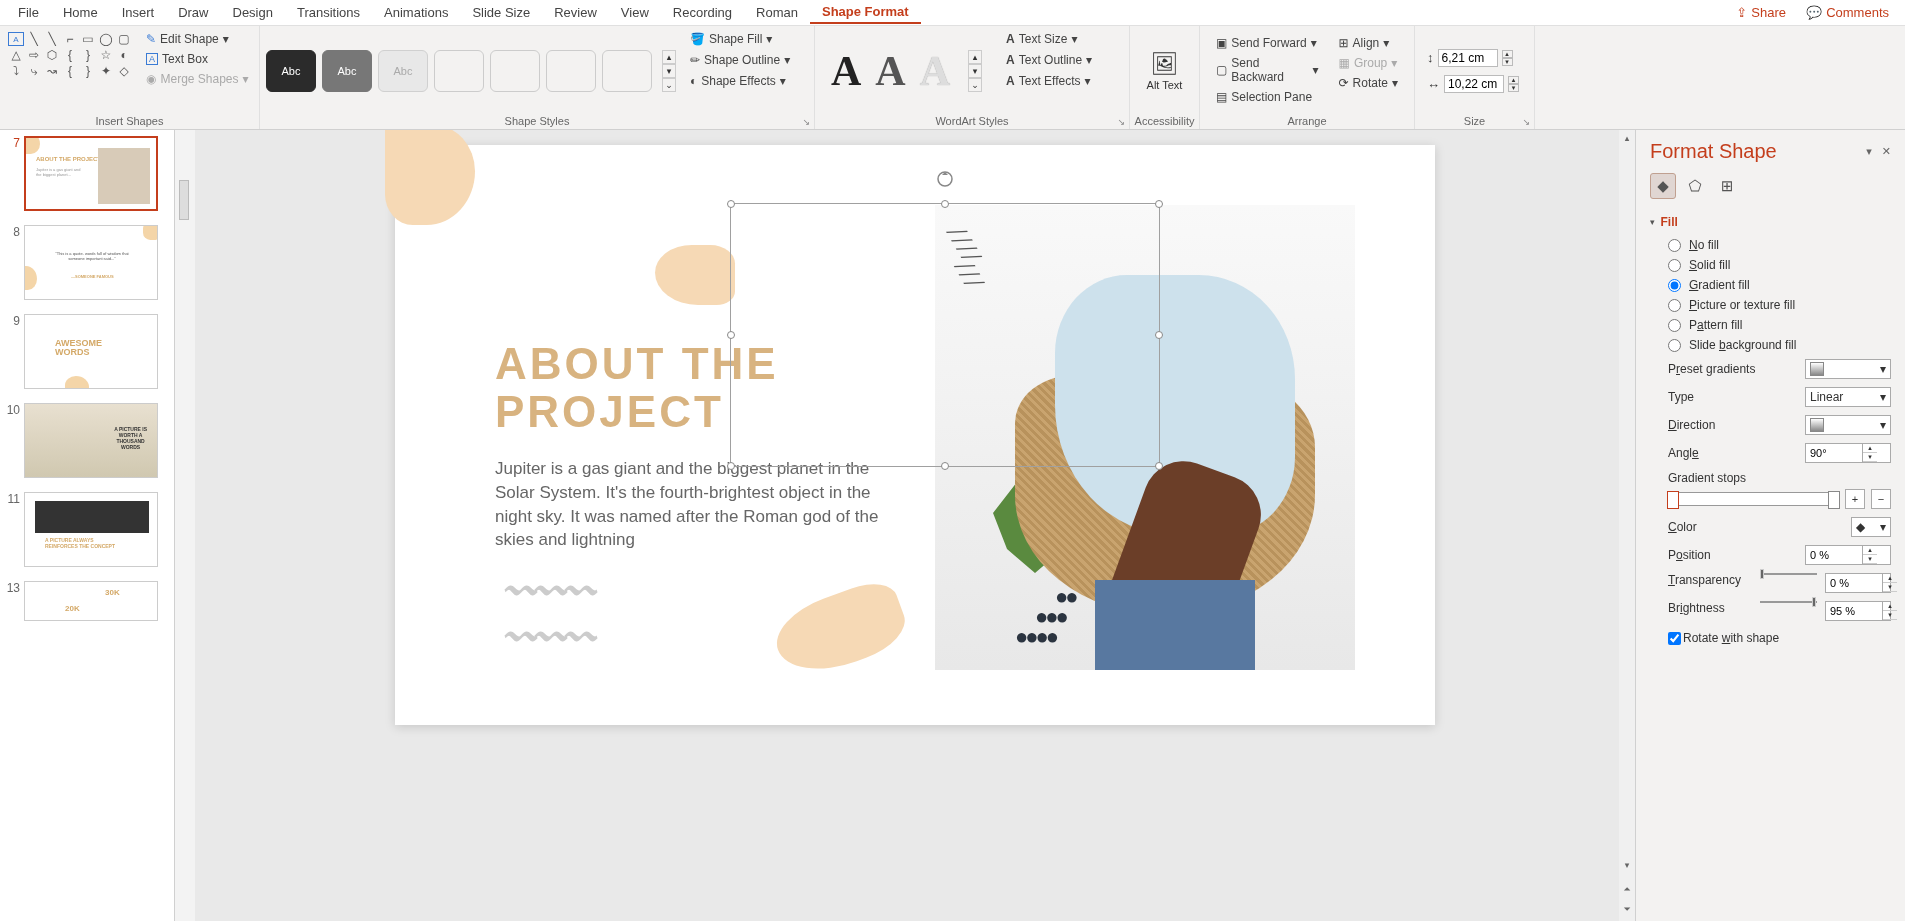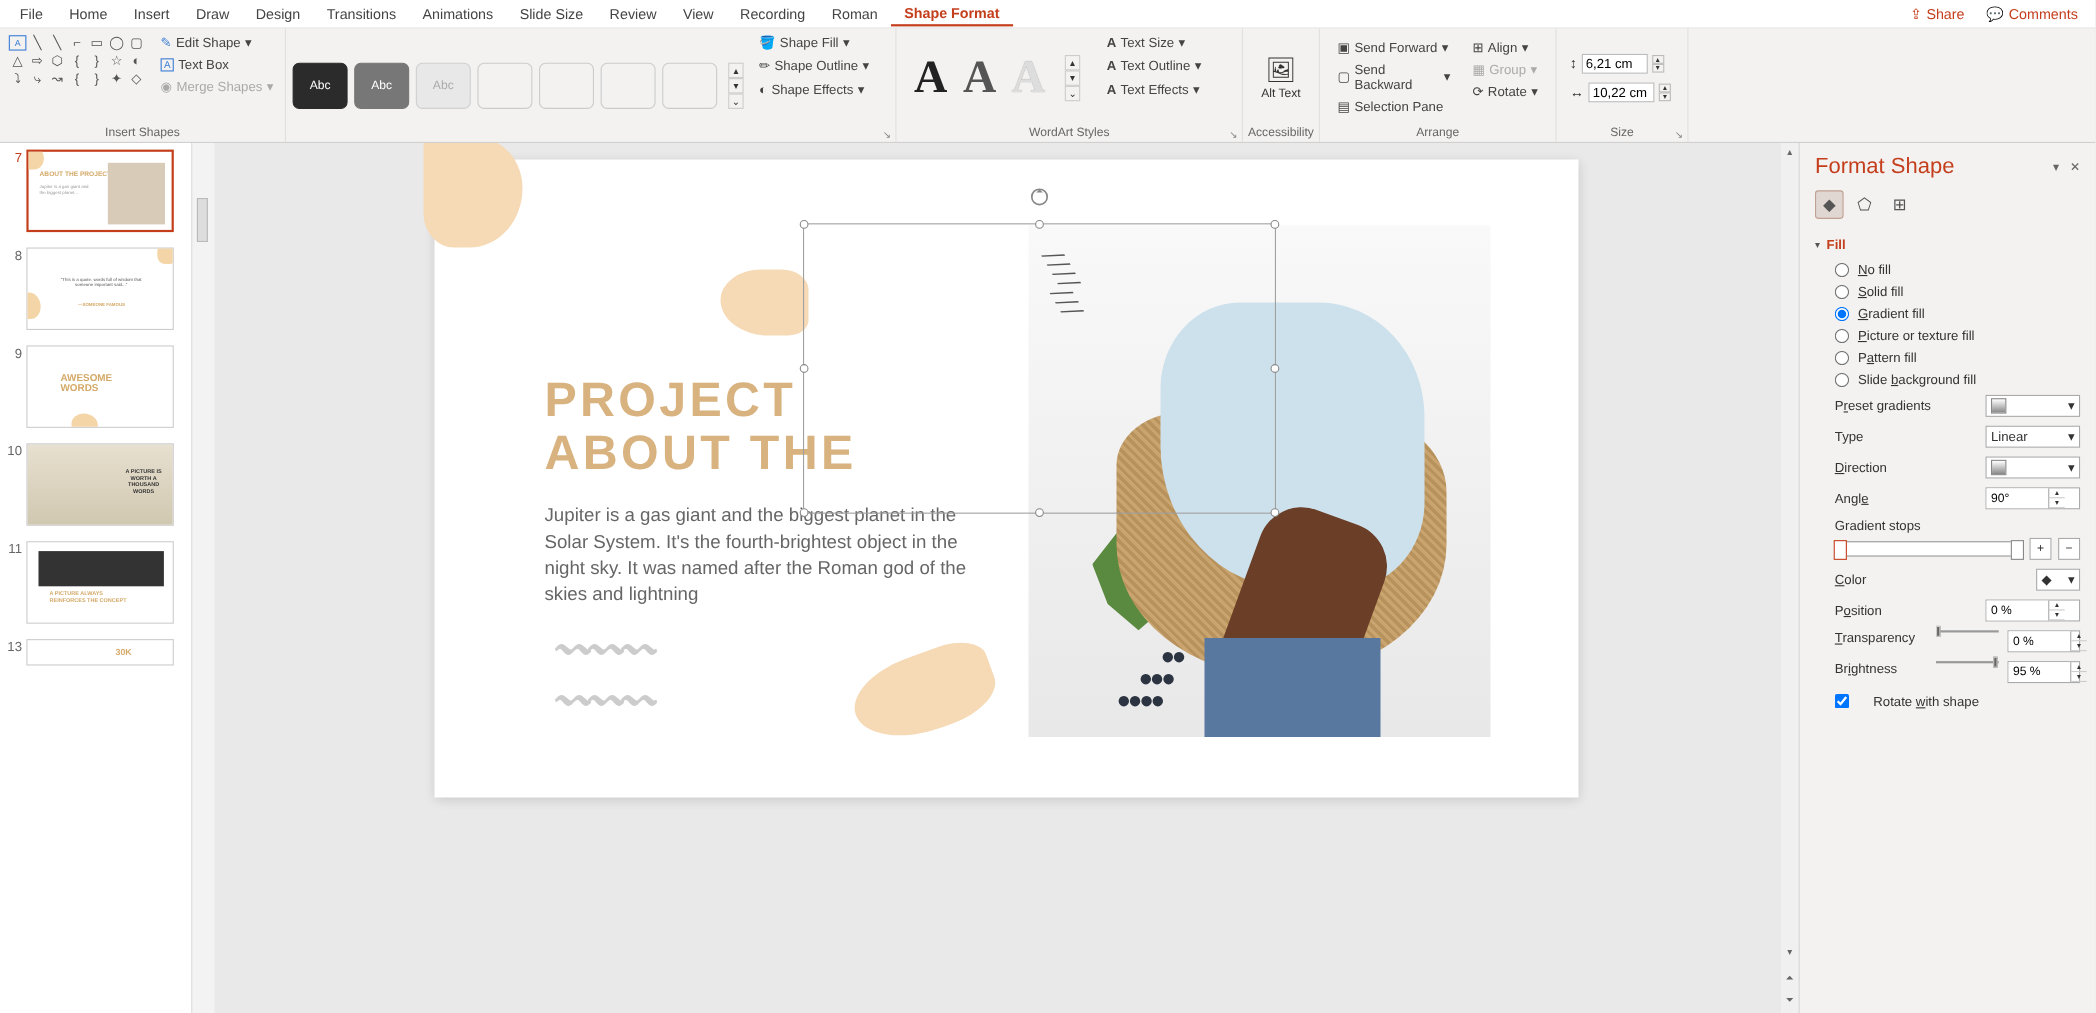--- a/index.html
+++ b/index.html
@@ -124,21 +124,21 @@
 .fp-num .sp div{height:9px;width:14px;font-size:7px;display:flex;align-items:center;justify-content:center;border-bottom:1px solid #ccc;cursor:pointer;}
 .fp-stops{display:flex;align-items:center;gap:6px;padding:4px 0 4px 18px;}
 .fp-stops .track{flex:1;height:14px;background:linear-gradient(90deg,#fff,#fff);border:1px solid #999;position:relative;}
 .fp-stops .stop{position:absolute;top:-2px;width:12px;height:18px;background:#fff;border:1px solid #888;cursor:pointer;}
 .fp-stops .stop.sel{border-color:#c43e1c;}
 .fp-stops .sbtn{width:20px;height:20px;border:1px solid #aaa;display:flex;align-items:center;justify-content:center;font-size:11px;cursor:pointer;background:#fff;}
 .fp-slider{display:flex;align-items:flex-start;gap:8px;padding:4px 0 4px 18px;font-size:12px;}
 .fp-slider .lab{width:84px;}
 .fp-slider .trk{flex:1;height:2px;background:#999;position:relative;}
 .fp-slider .thumb{position:absolute;top:-4px;width:4px;height:10px;background:#666;}
-.fp-check{display:flex;align-items:flex-start;gap:22px;padding:6px 0 6px 18px;font-size:12px;}
+.fp-check{display:flex;align-items:center;gap:2px;padding:6px 0 6px 18px;font-size:12px;}
 
 .u{text-decoration:underline;}
 </style>
 </head>
 <body>
 
 <div class="menubar">
   <div class="menu-item">File</div>
   <div class="menu-item">Home</div>
   <div class="menu-item">Insert</div>
@@ -237,20 +237,21 @@
             <span>Shape Outline</span>
             <span>▾</span>
           </div>
         <div class="rib-btn">
             <span>◐</span>
             <span>Shape Effects</span>
             <span>▾</span>
           </div>
       </div>
     </div>
+    <div class="group-label">Shape Styles</div>
     <div class="dlg-launcher">↘</div>
   </div>
 
   <div class="ribbon-group" style="width:315px">
     <div class="group-body">
       <div class="wordart-gallery">
         <div class="wa wa1">A</div>
         <div class="wa wa2">A</div>
         <div class="wa wa3">A</div>
         <div class="gallery-ctrl">
@@ -391,43 +392,43 @@
     </div>
     <div class="thumb-row">
       <div class="num">11</div>
       <div class="thumb">
         <div style="position:absolute;top:8px;left:10px;width:114px;height:32px;background:#333"></div>
         <div class="ttxt" style="top:44px;left:20px;font-size:5px">A PICTURE ALWAYS<br>REINFORCES THE CONCEPT</div>
       </div>
     </div>
     <div class="thumb-row">
       <div class="num">13</div>
-      <div class="thumb" style="height:24px">
+      <div class="thumb" style="height:40px">
         <div class="ttxt" style="top:6px;left:80px;font-size:8px">30K</div>
         <div class="ttxt" style="top:22px;left:40px;font-size:8px">20K</div>
       </div>
     </div>
   </div>
 
   <div class="splitter">
       <div class="sgrip"></div>
     </div>
 
   <div class="canvas-wrap">
     <div class="slide">
       <div class="blob blob1"></div>
       <div class="blob blob2"></div>
       <div class="blob blob3"></div>
       <div class="wavy">
         <div>〰〰〰</div>
         <div>〰〰〰</div>
       </div>
       <div class="title">
+        <div>ABOUT THE</div>
         <div>PROJECT</div>
-        <div>ABOUT THE</div>
       </div>
       <div class="body">Jupiter is a gas giant and the biggest planet in the Solar System. It's the fourth-brightest object in the night sky. It was named after the Roman god of the skies and lightning</div>
       <div class="photo">
         <div class="pdash" style="top:30px;left:10px">╱╱╱╱</div>
         <div class="pdash" style="top:60px;left:20px">╱╱╱</div>
         <div class="pgreen"></div>
         <div class="pbasket"></div>
         <div class="pshirt"></div>
         <div class="parm"></div>
         <div class="pjeans"></div>

